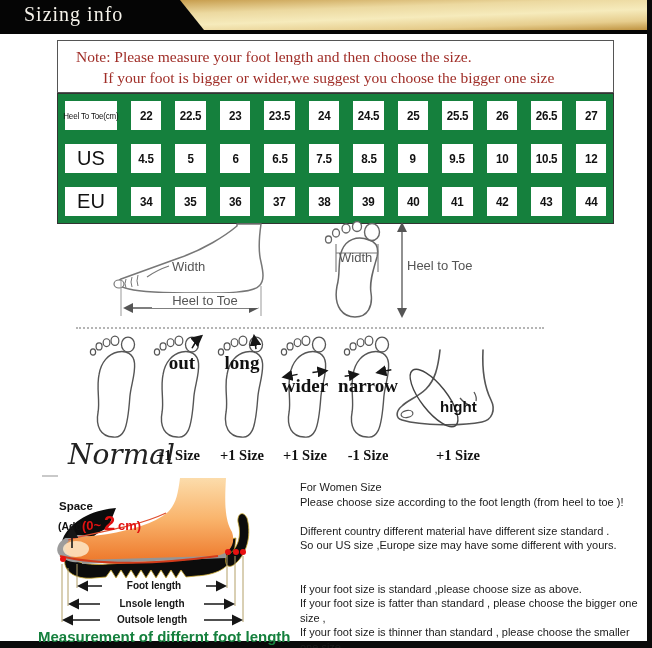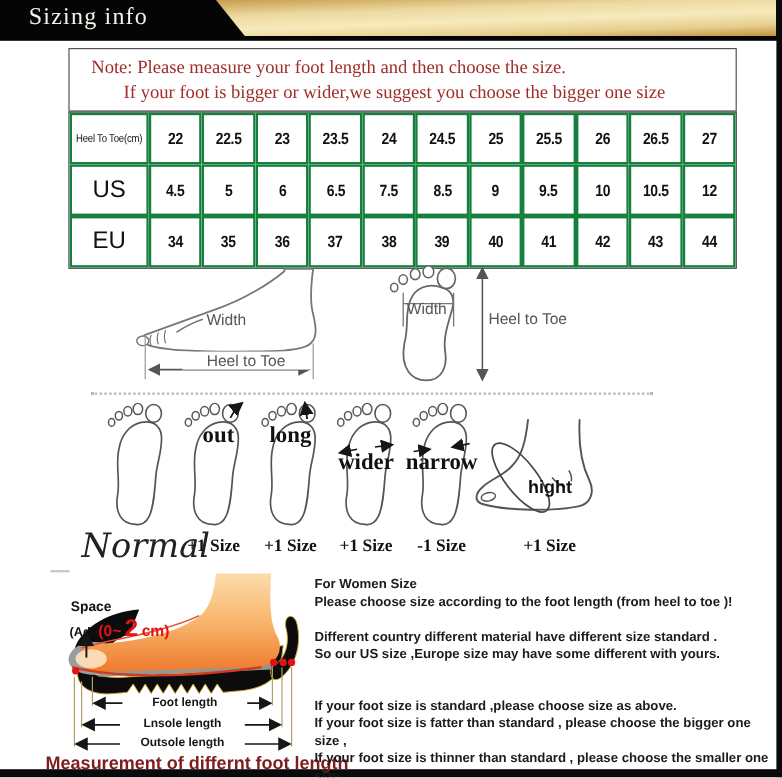--- a/index.html
+++ b/index.html
@@ -30,21 +30,21 @@
   }
   .note-box .l1 { padding-left:18px; }
   .note-box .l2 { padding-left:45px; }
   
   .size-table {
     position:absolute; left:57px; top:93px; width:557px;
     border:1px solid #333; border-collapse:collapse;
   }
   .size-table .trow { display:grid; grid-template-columns:66px repeat(11,1fr); }
   .size-table .cell {
-    height:43px; border:2px solid #15803d; display:flex; align-items:center; justify-content:center;
+    height:43px; border:7px solid #15803d; display:flex; align-items:center; justify-content:center;
     background:#fff; color:#111;
   }
   .cell.lbl-small span {
     font-size:9.5px; white-space:nowrap; transform:scaleX(.84); letter-spacing:-.2px;
   }
   .cell.lbl-big span { font-size:20px; }
   .cell.num span { font-size:13.5px; font-weight:bold; transform:scaleX(.86); letter-spacing:-.3px; }
   
   .sketch-label { position:absolute; color:#555; font-size:13px; }
   .lbl-on-line { background:#fff; padding:0 4px; text-align:center; }
@@ -60,25 +60,25 @@
   .dotted-div { position:absolute; left:76px; top:327px; width:468px; border-top:2px dotted #b5b5b5; }
   .small-dash { position:absolute; left:42px; top:475px; width:16px; height:2px; background:#c9c9c9; }
   
   .space-l1 { position:absolute; left:59px; top:500px; font-weight:bold; font-size:11.5px; color:#111; }
   .space-l2 { position:absolute; left:58px; top:518px; font-weight:bold; font-size:10.5px; color:#111; white-space:nowrap;text-align:center; }
   .space-red { color:#e21212; font-size:13px; font-weight:bold; }
   .space-big { color:#e21212; font-size:20px; font-weight:bold; line-height:10px; }
   .mline-lbl { position:absolute; width:104px; text-align:center; background:#fff;
     font-weight:bold; font-size:10px; color:#161616; }
   .caption {
-    position:absolute; left:38px; top:628px; font-weight:bold; font-size:15px; color:#7f1d1d;
+    position:absolute; left:38px; top:628px; font-weight:bold; font-size:15px; color:#15803d;
   }
   
   .rnotes { position:absolute; left:262px; top:480px; width:384px; color:#1b1b1b; }
-  .rnotes .ln { font-weight:bold; font-size:11px; line-height:14.5px; min-height:14.5px; }
+  .rnotes .ln { font-weight:normal; font-size:11px; line-height:14.5px; min-height:14.5px;margin-left:38px; }
   svg { position:absolute; overflow:visible; }
   .defs { width:0; height:0; position:absolute; }
 </style>
 </head>
 <body>
 
 <div id="page">
 
   <svg class="defs">
     <defs>

